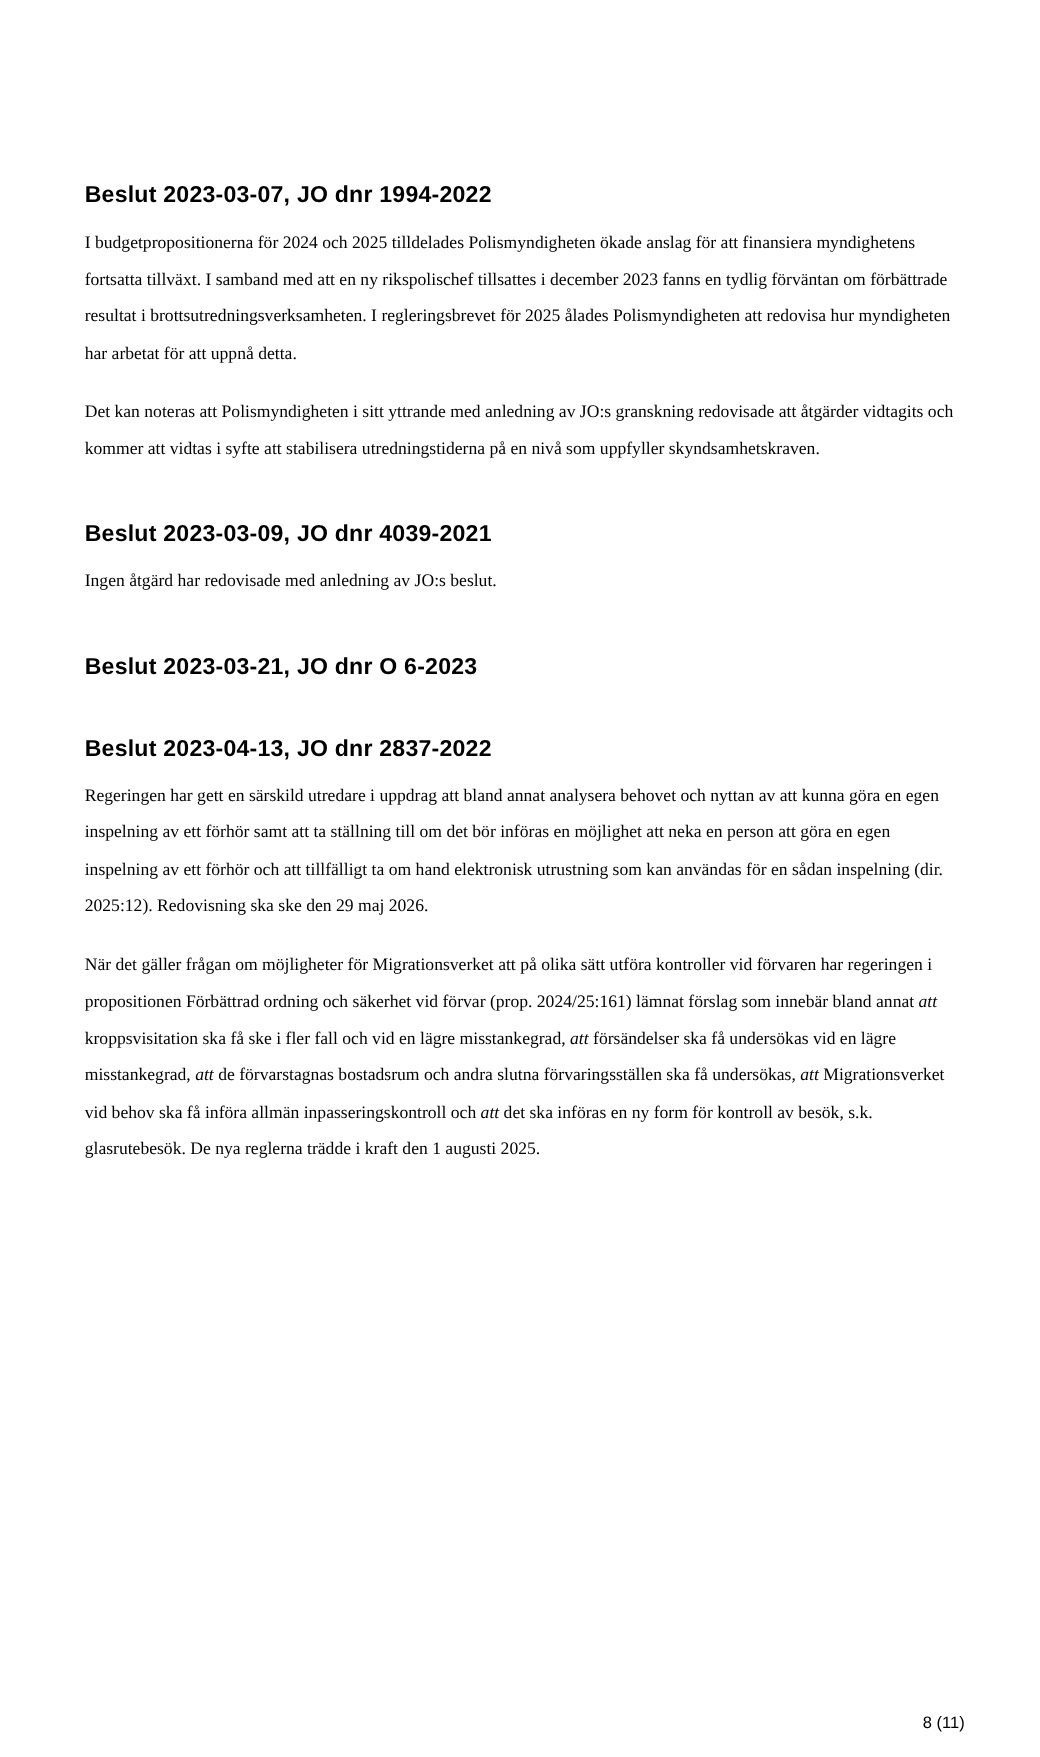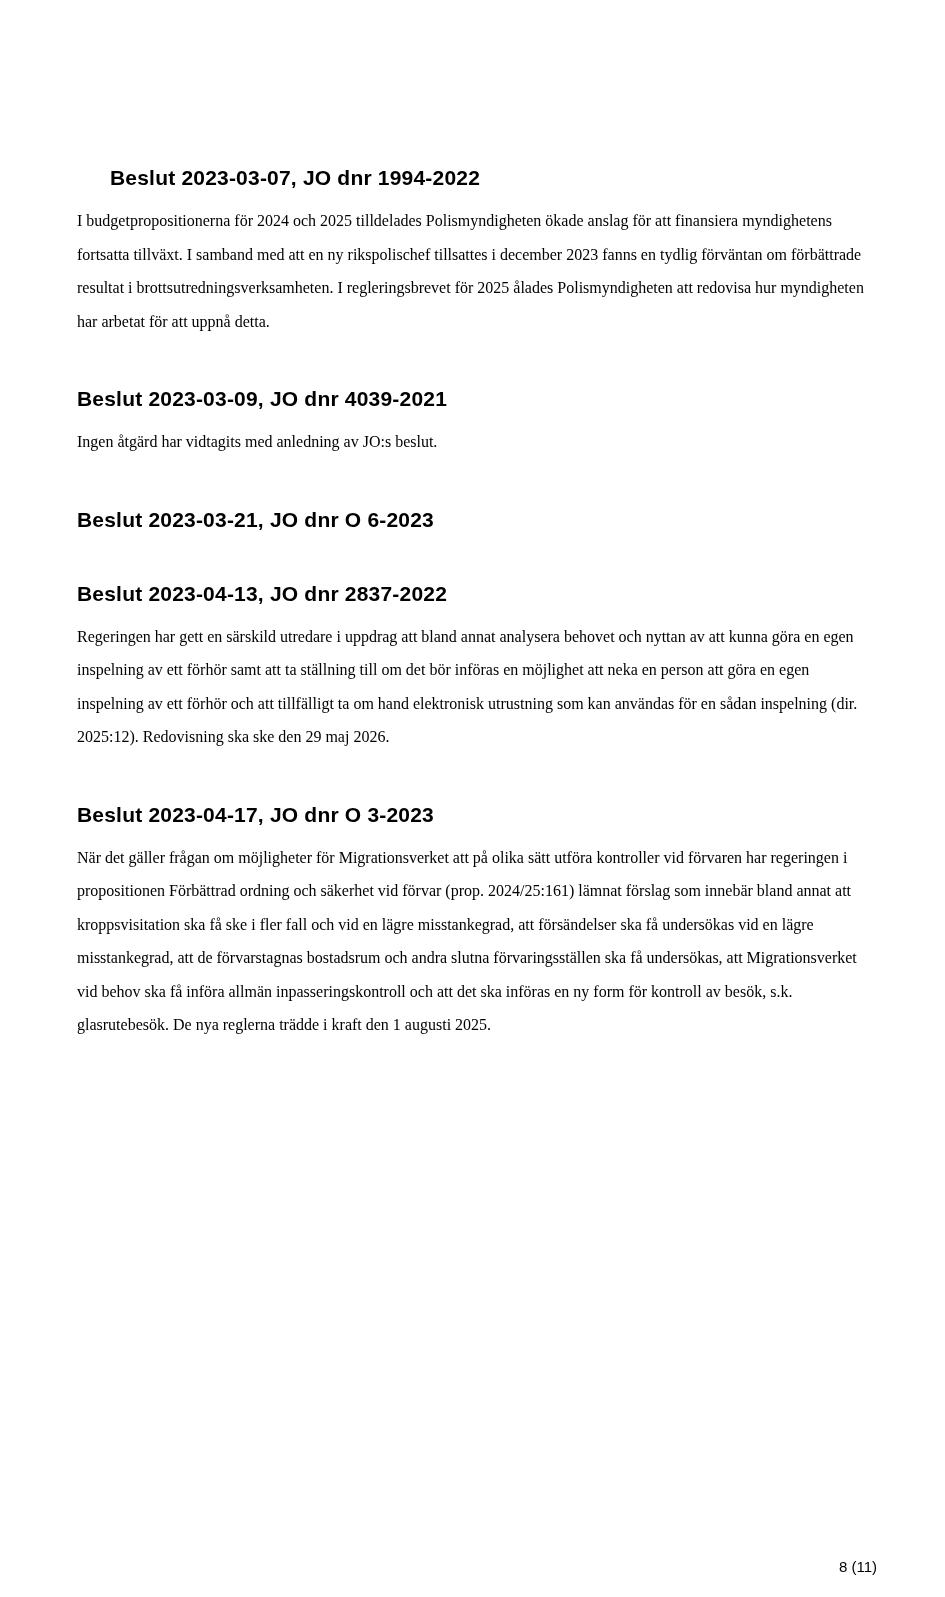--- a/index.html
+++ b/index.html
@@ -24,66 +24,66 @@
   .heading {
     font-family: "Liberation Sans", sans-serif;
     font-weight: bold;
     font-size: 21px;
     line-height: 26px;
     margin: 48px 0 13px 0;
     letter-spacing: 0.2px;
   }
   .content > section:first-child .heading {
     margin-top: 0;
-    margin-left: 33px;
   }
   .body {
     font-family: "Liberation Serif", serif;
     font-size: 16px;
     line-height: 33.5px;
     margin: 0 0 20px 0;
     text-align: left;
   }
   .it {
+    font-style: italic;
   }
   .page-number {
     position: absolute;
     top: 1558px;
     right: 68px;
     font-family: "Liberation Sans", sans-serif;
     font-size: 15px;
     color: #000000;
   }
 </style>
 </head>
 <body>
 
 <div class="page">
   <main class="content">
 
     <section>
       <h2 class="heading">Beslut 2023-03-07, JO dnr 1994-2022</h2>
       <p class="body">I budgetpropositionerna för 2024 och 2025 tilldelades Polismyndigheten ökade anslag för att finansiera myndighetens fortsatta tillväxt. I samband med att en ny rikspolischef tillsattes i december 2023 fanns en tydlig förväntan om förbättrade resultat i brottsutredningsverksamheten. I regleringsbrevet för 2025 ålades Polismyndigheten att redovisa hur myndigheten har arbetat för att uppnå detta.</p>
+      <p class="body">Det kan noteras att Polismyndigheten i sitt yttrande med anledning av JO:s granskning redovisade att åtgärder vidtagits och kommer att vidtas i syfte att stabilisera utredningstiderna på en nivå som uppfyller skyndsamhetskraven.</p>
     </section>
 
     <section>
       <h2 class="heading">Beslut 2023-03-09, JO dnr 4039-2021</h2>
-      <p class="body">Ingen åtgärd har vidtagits med anledning av JO:s beslut.</p>
+      <p class="body">Ingen åtgärd har redovisade med anledning av JO:s beslut.</p>
     </section>
 
     <section>
       <h2 class="heading">Beslut 2023-03-21, JO dnr O 6-2023</h2>
     </section>
 
     <section>
       <h2 class="heading">Beslut 2023-04-13, JO dnr 2837-2022</h2>
       <p class="body">Regeringen har gett en särskild utredare i uppdrag att bland annat analysera behovet och nyttan av att kunna göra en egen inspelning av ett förhör samt att ta ställning till om det bör införas en möjlighet att neka en person att göra en egen inspelning av ett förhör och att tillfälligt ta om hand elektronisk utrustning som kan användas för en sådan inspelning (dir. 2025:12). Redovisning ska ske den 29 maj 2026.</p>
     </section>
 
     <section>
-      <h2 class="heading">Beslut 2023-04-17, JO dnr O 3-2023</h2>
       <p class="body"><span>När det gäller frågan om möjligheter för Migrationsverket att på olika sätt utföra kontroller vid förvaren har regeringen i propositionen Förbättrad ordning och säkerhet vid förvar (prop. 2024/25:161) lämnat förslag som innebär bland annat </span><span class="it">att</span><span> kroppsvisitation ska få ske i fler fall och vid en lägre misstankegrad, </span><span class="it">att</span><span> försändelser ska få undersökas vid en lägre misstankegrad, </span><span class="it">att</span><span> de förvarstagnas bostadsrum och andra slutna förvaringsställen ska få undersökas, </span><span class="it">att</span><span> Migrationsverket vid behov ska få införa allmän inpasseringskontroll och </span><span class="it">att</span><span> det ska införas en ny form för kontroll av besök, s.k. glasrutebesök. De nya reglerna trädde i kraft den 1 augusti 2025.</span></p>
     </section>
 
   </main>
 
   <div class="page-number">8 (11)</div>
 </div>
 
 </body></html>

